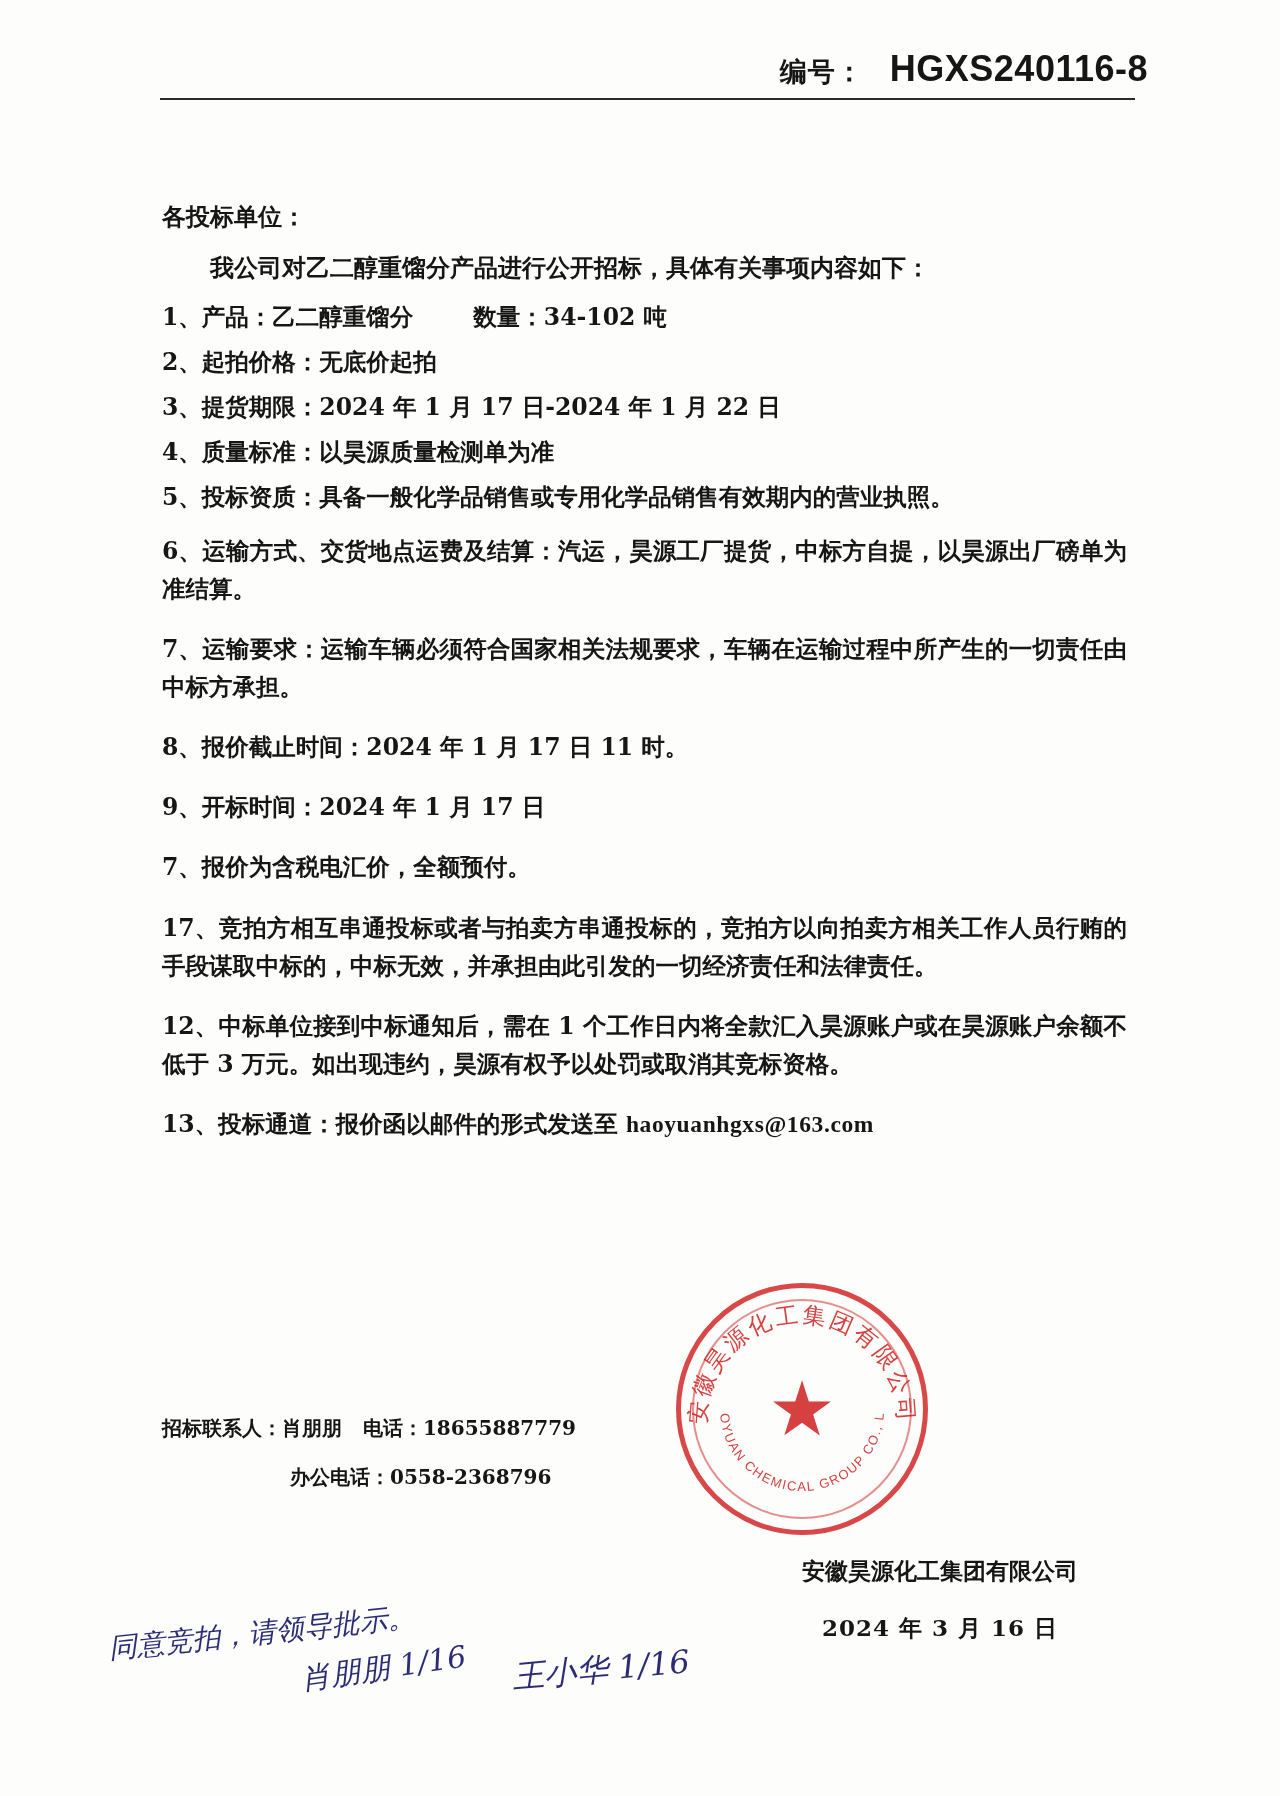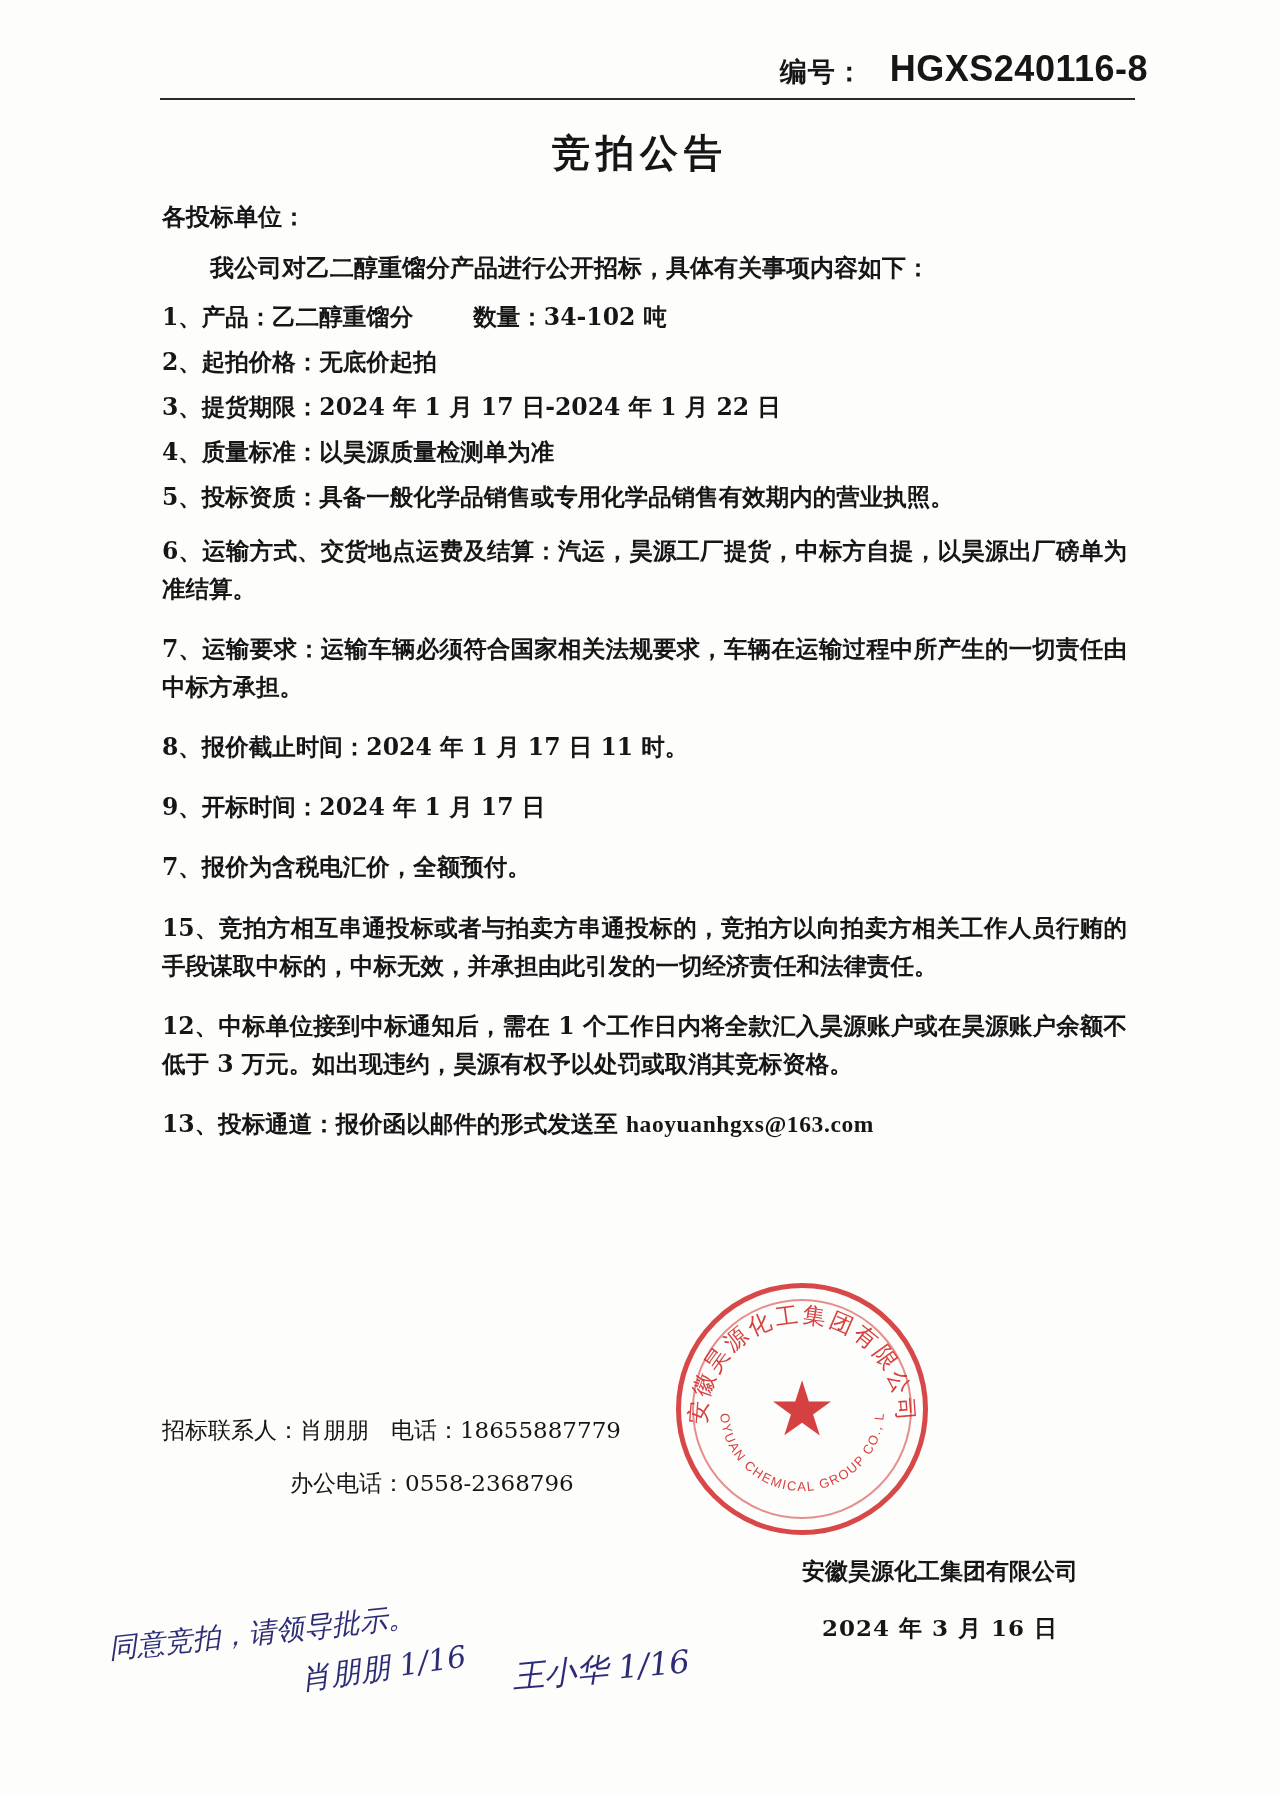--- a/index.html
+++ b/index.html
@@ -98,22 +98,22 @@
     font-family: "Liberation Serif", serif;
     letter-spacing: 0.6px;
   }
 
   
   .contacts {
     position: absolute;
     left: 162px;
     top: 1415px;
     width: 965px;
-    font-size: 23px;
-    font-weight: 400;
+    font-size: 20px;
+    font-weight: 700;
   }
   .contact-row {
     display: flex;
     align-items: baseline;
   }
   .contact-left { white-space: nowrap; }
   .contact-right {
     margin-left: 96px;
     white-space: nowrap;
   }
@@ -212,39 +212,38 @@
 </head>
 <body>
 
 <div class="page">
 
   <div class="doc-number">
     <span class="num-label">编号：</span><span class="num-value">HGXS240116-8</span>
   </div>
   <div class="rule"></div>
 
-  <div class="title">竞拍公告</div>
 
   <div class="content">
     <div class="salutation">各投标单位：</div>
     <div class="intro">我公司对乙二醇重馏分产品进行公开招标，具体有关事项内容如下：</div>
 
     <div class="item">
       <span>1、产品：乙二醇重馏分</span><span class="gap-qty"></span><span>数量：34-102 吨</span>
     </div>
     <div class="item">2、起拍价格：无底价起拍</div>
     <div class="item">3、提货期限：2024 年 1 月 17 日-2024 年 1 月 22 日</div>
     <div class="item">4、质量标准：以昊源质量检测单为准</div>
     <div class="item loose">5、投标资质：具备一般化学品销售或专用化学品销售有效期内的营业执照。</div>
     <div class="item looser">6、运输方式、交货地点运费及结算：汽运，昊源工厂提货，中标方自提，以昊源出厂磅单为准结算。</div>
     <div class="item looser">7、运输要求：运输车辆必须符合国家相关法规要求，车辆在运输过程中所产生的一切责任由中标方承担。</div>
     <div class="item looser">8、报价截止时间：2024 年 1 月 17 日 11 时。</div>
     <div class="item looser">9、开标时间：2024 年 1 月 17 日</div>
     <div class="item looser">7、报价为含税电汇价，全额预付。</div>
-    <div class="item looser">15、竞拍方相互串通投标或者与拍卖方串通投标的，竞拍方以向拍卖方相关工作人员行贿的手段谋取中标的，中标无效，并承担由此引发的一切经济责任和法律责任。</div>
+    <div class="item looser">17、竞拍方相互串通投标或者与拍卖方串通投标的，竞拍方以向拍卖方相关工作人员行贿的手段谋取中标的，中标无效，并承担由此引发的一切经济责任和法律责任。</div>
     <div class="item looser">12、中标单位接到中标通知后，需在 1 个工作日内将全款汇入昊源账户或在昊源账户余额不低于 3 万元。如出现违约，昊源有权予以处罚或取消其竞标资格。</div>
     <div class="item looser">
       <span>13、投标通道：报价函以邮件的形式发送至</span>
       <span class="email">haoyuanhgxs@163.com</span>
     </div>
   </div>
 
   <div class="contacts">
     <div class="contact-row">
       <span class="contact-left">

